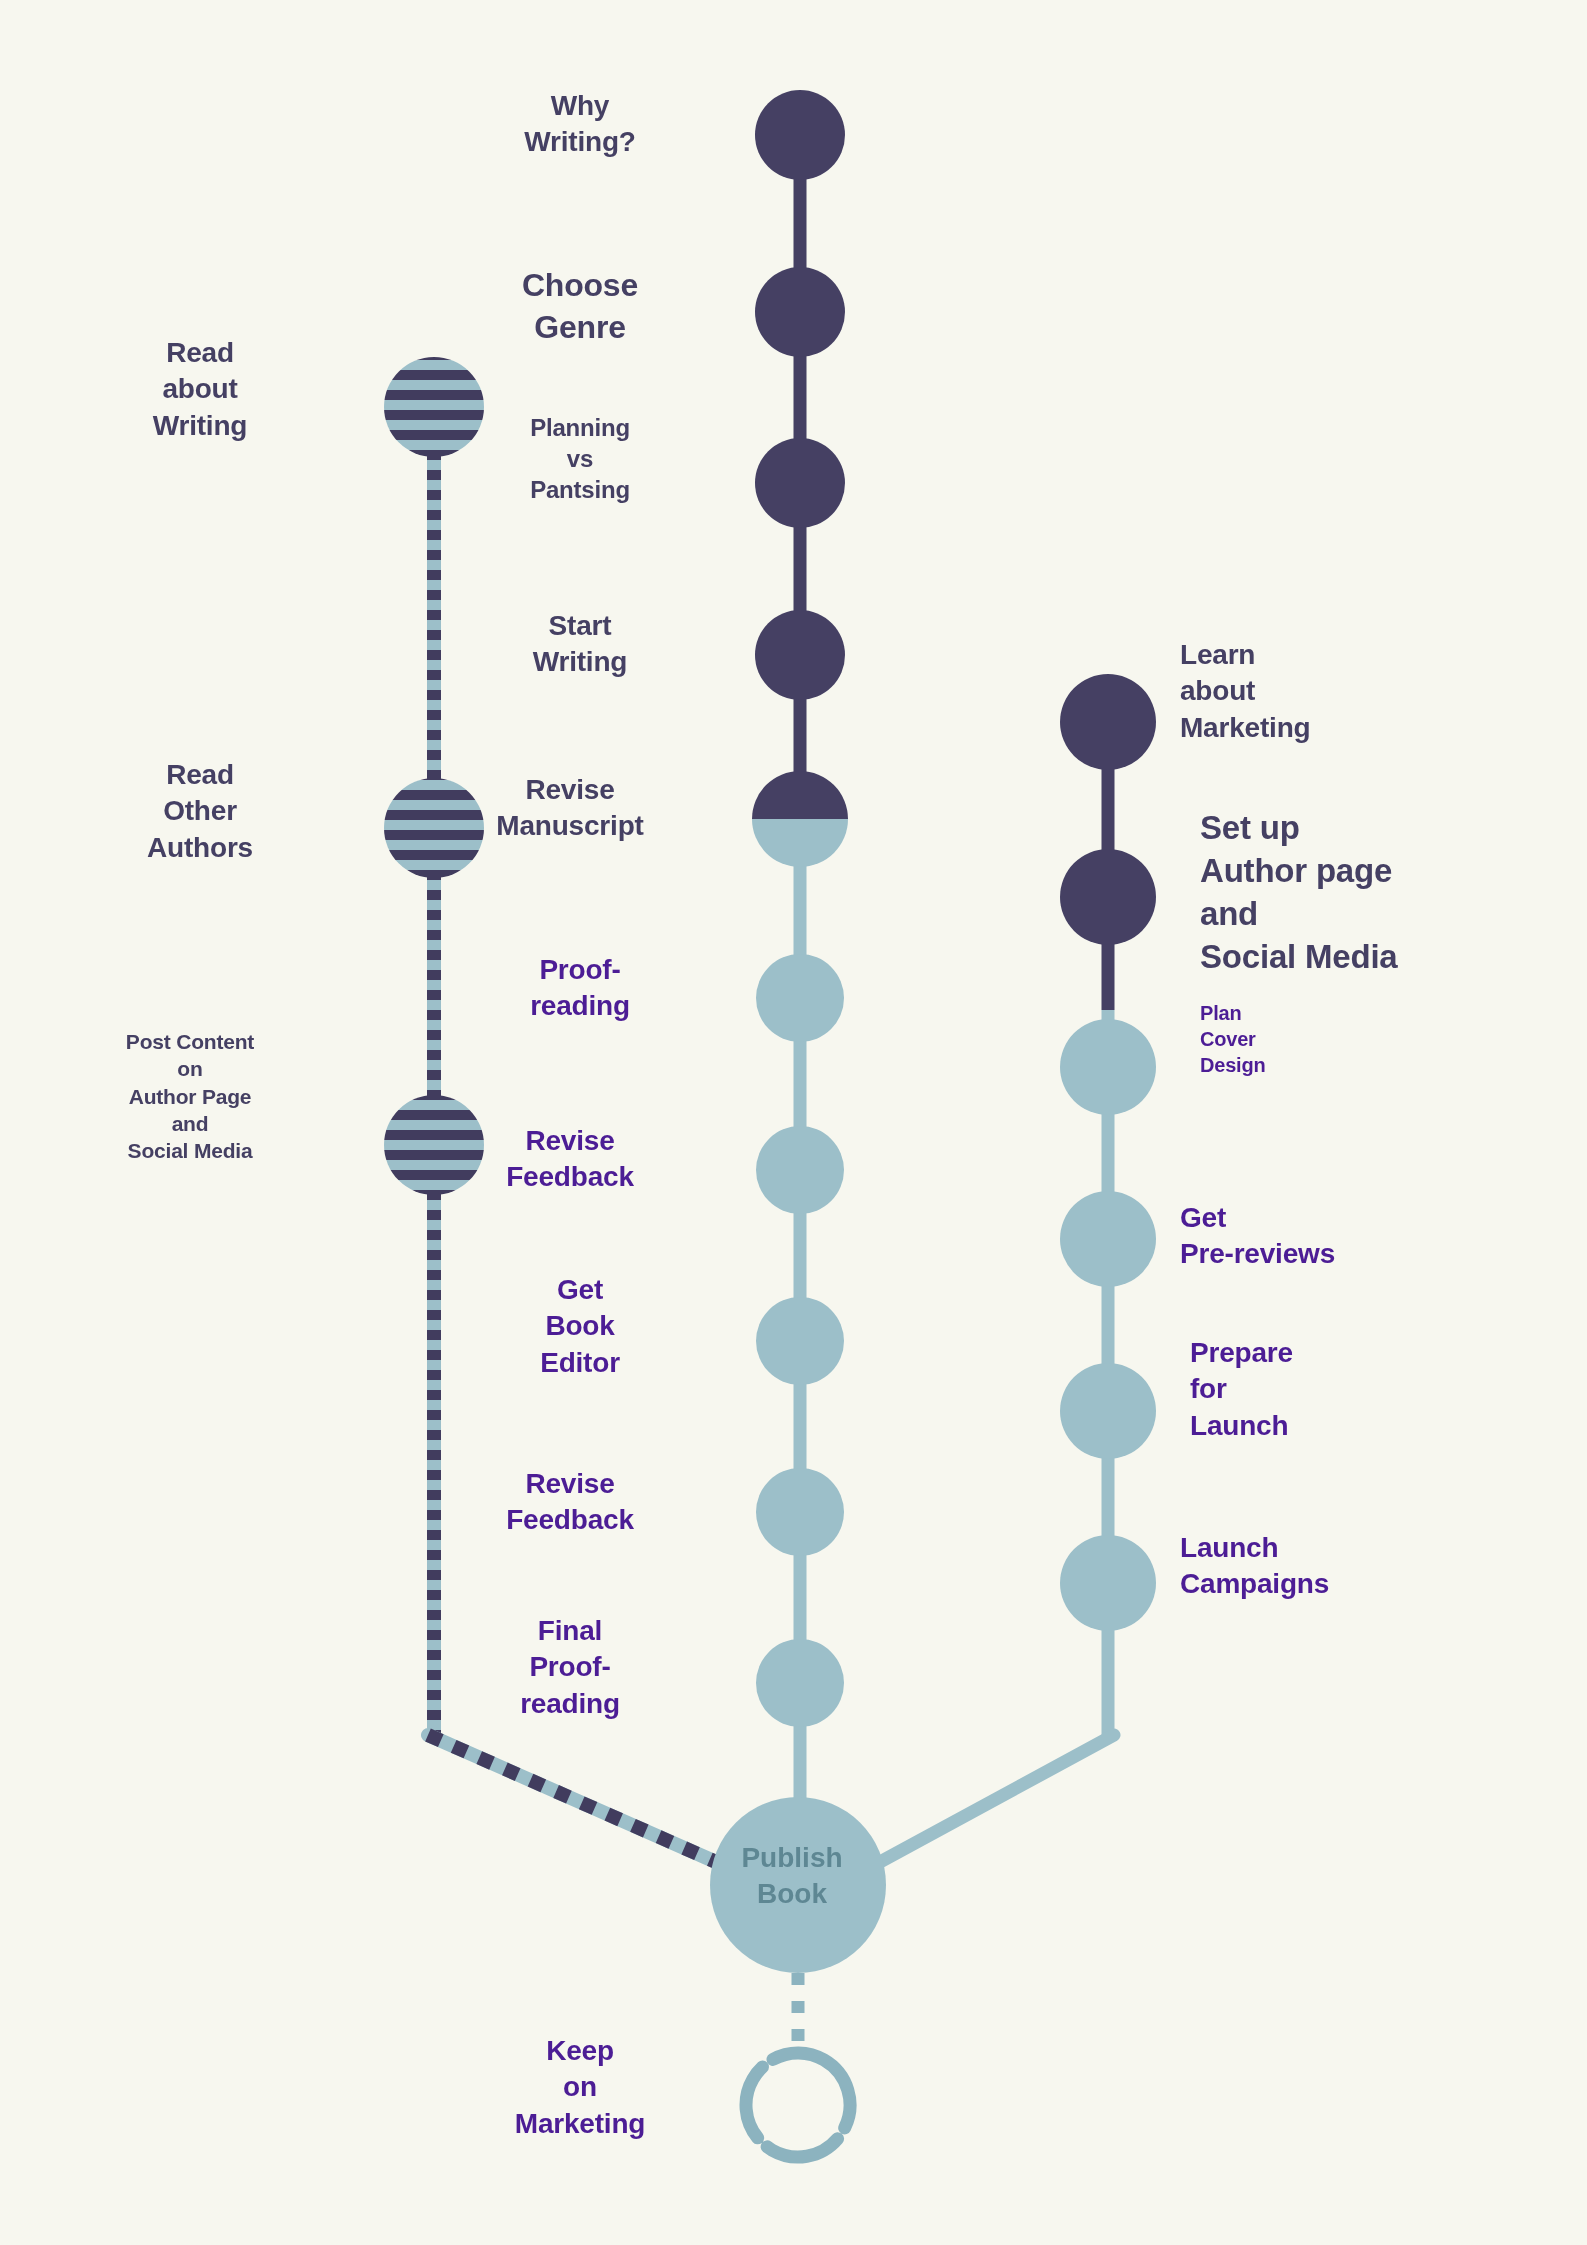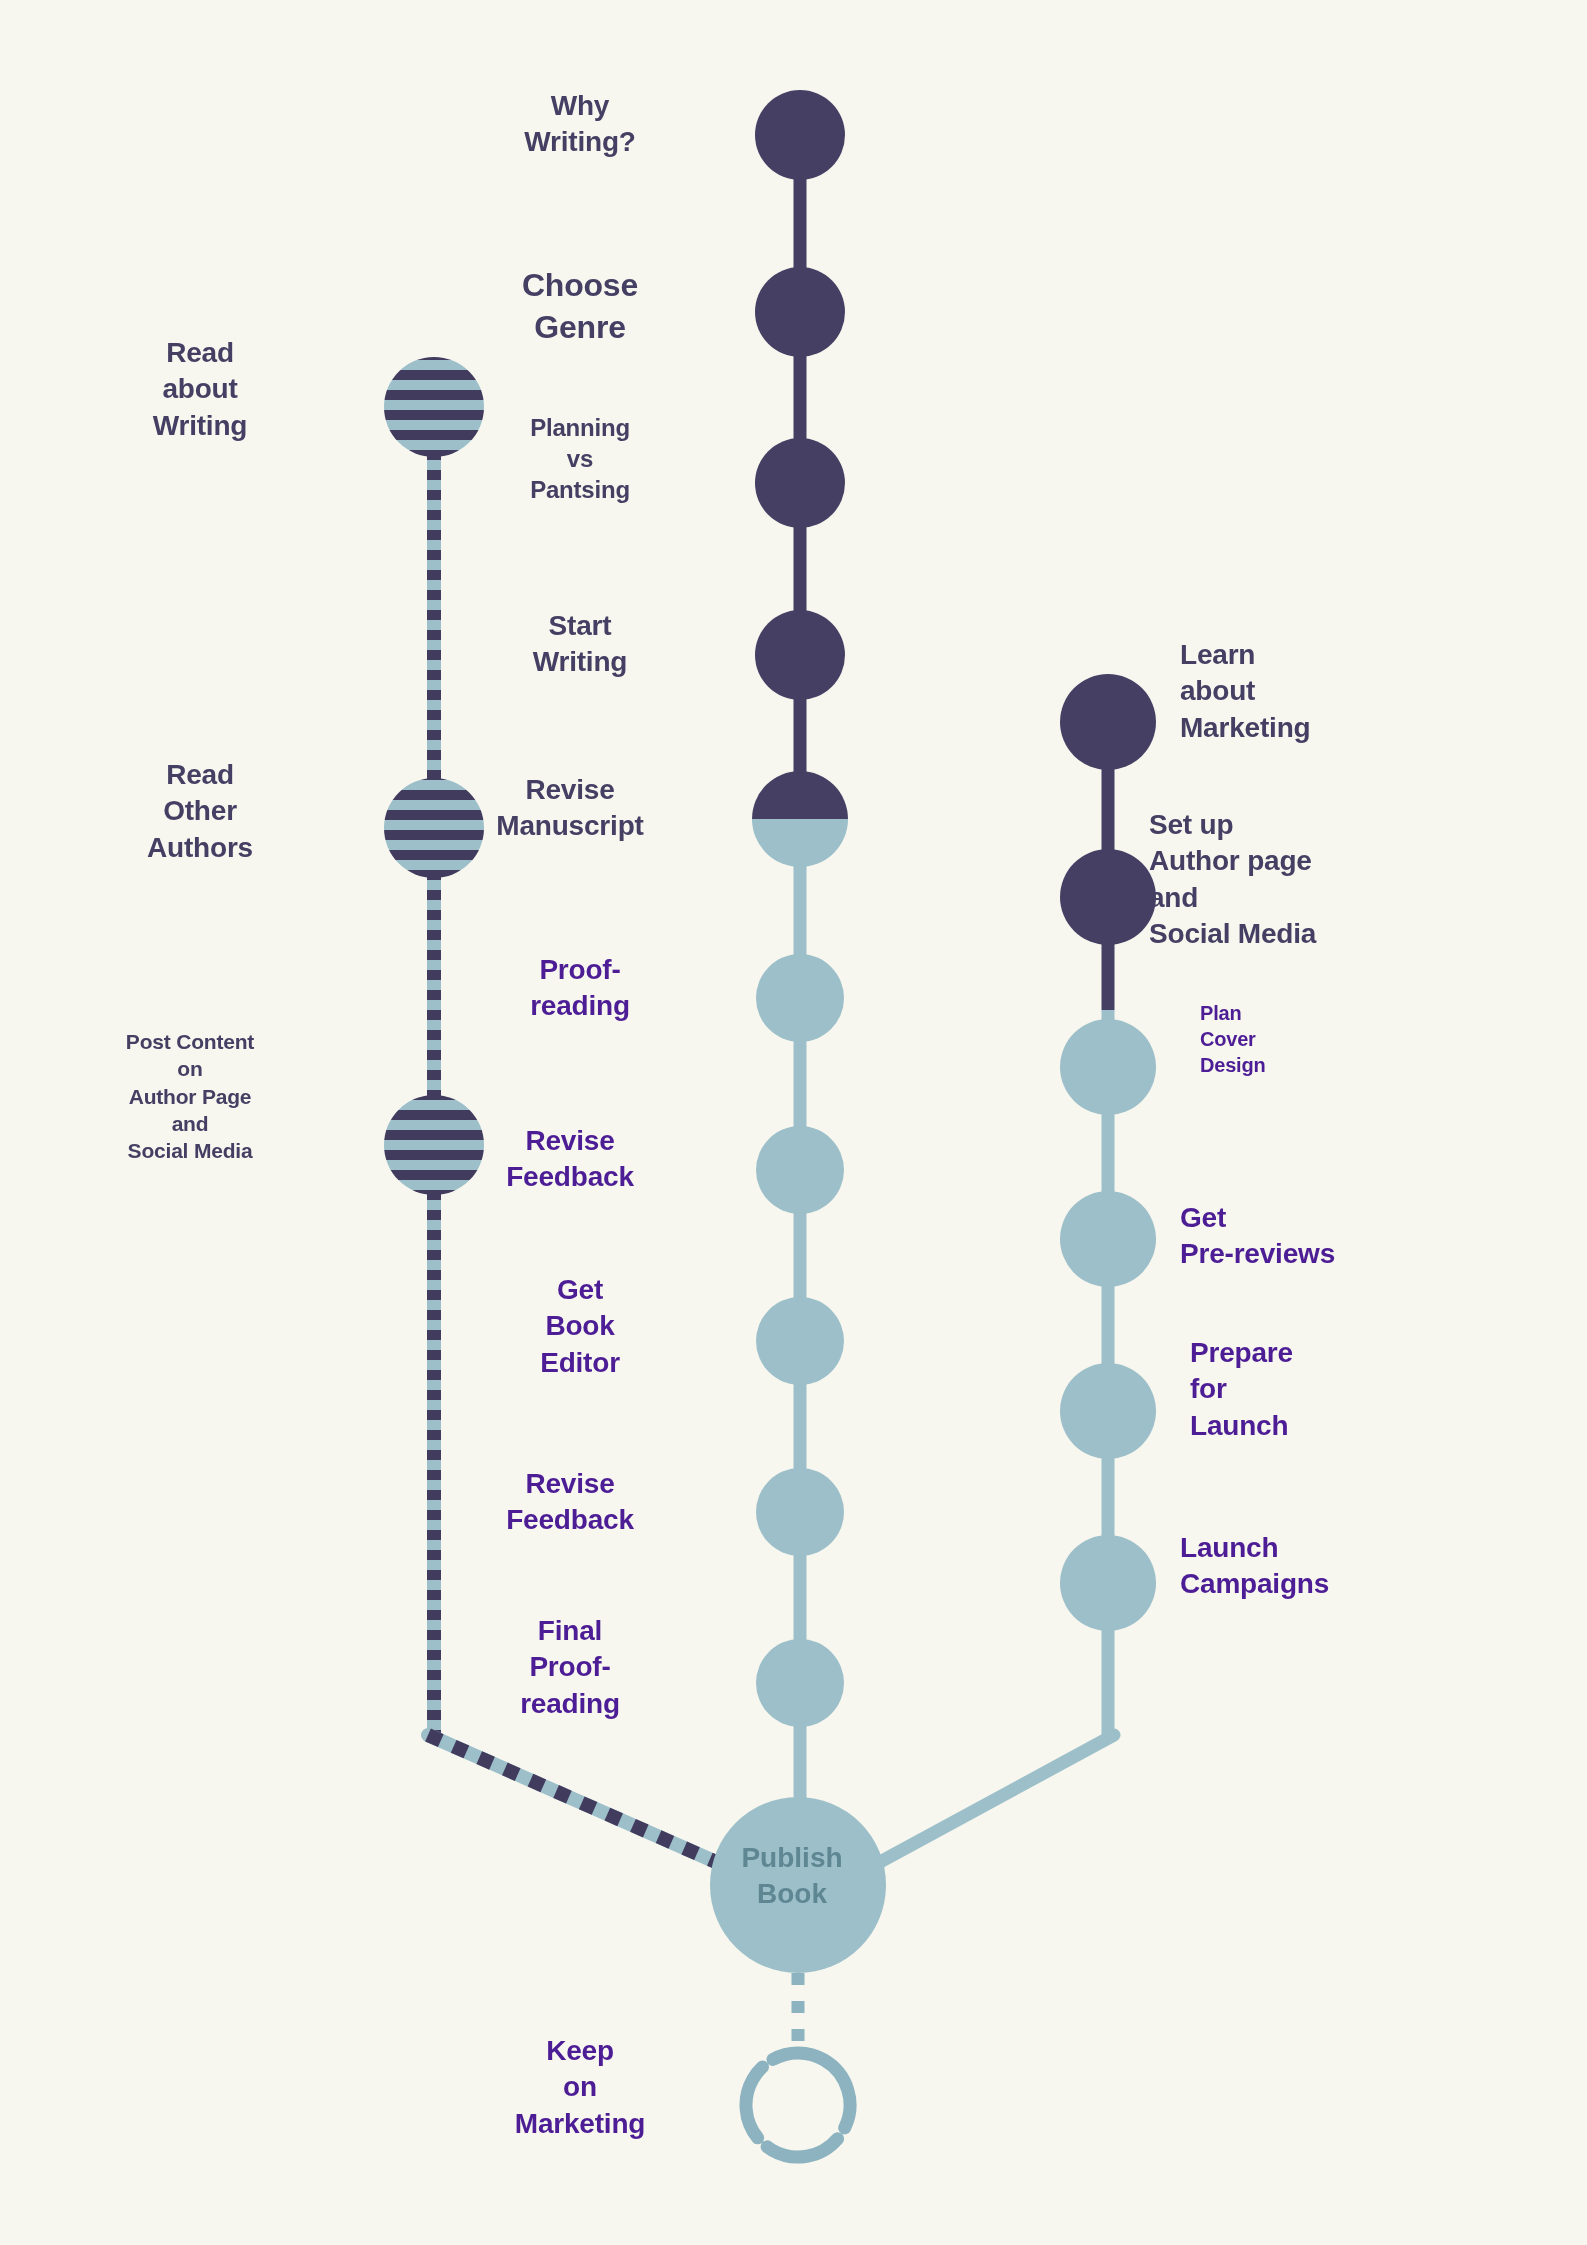--- a/index.html
+++ b/index.html
@@ -164,21 +164,21 @@
   <div class="lbl lbl-dark lbl-right" style="left:40px; top:1028px; width:300px; font-size:21px;">Post Content
 on
 Author Page
 and
 Social Media</div>
 
   <div class="lbl lbl-dark lbl-left" style="left:1180px; top:637px; width:320px; font-size:28px;">Learn
 about
 Marketing</div>
 
-  <div class="lbl lbl-dark lbl-left" style="left:1149px; top:807px; width:340px; font-size:28px;">Set up
+  <div class="lbl lbl-dark lbl-left" style="left:1200px; top:807px; width:340px; font-size:33px;">Set up
 Author page
 and
 Social Media</div>
 
   <div class="lbl lbl-light lbl-left" style="left:1200px; top:1000px; width:320px; font-size:20px;">Plan
 Cover
 Design</div>
 
   <div class="lbl lbl-light lbl-left" style="left:1180px; top:1200px; width:340px; font-size:28px;">Get
 Pre-reviews</div>

